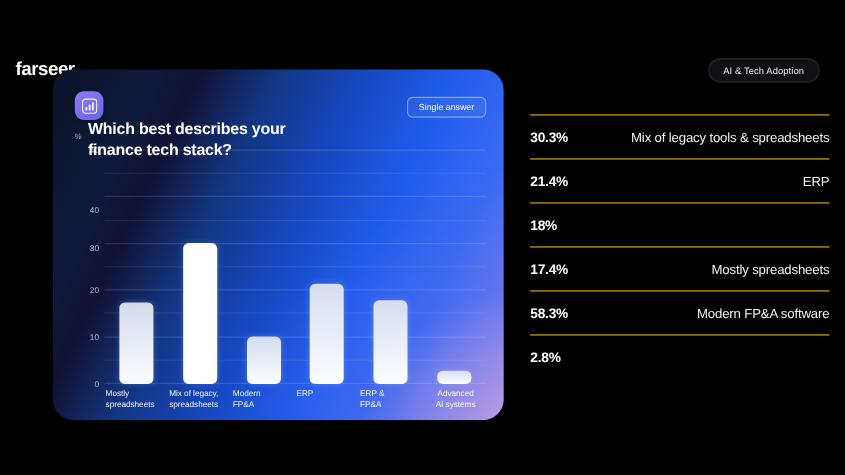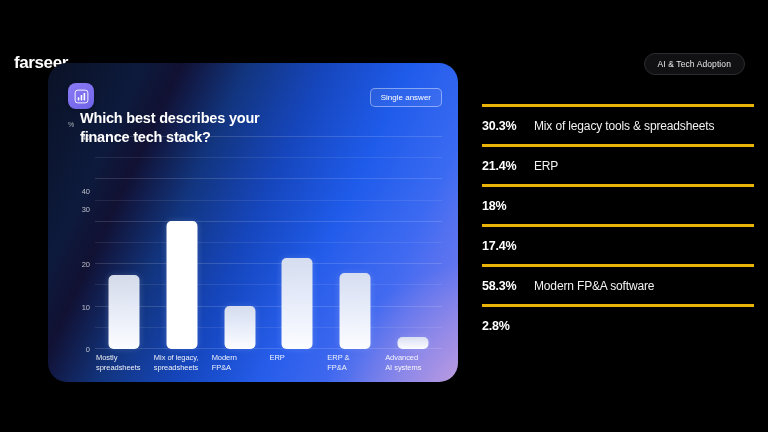--- a/index.html
+++ b/index.html
@@ -245,37 +245,37 @@
     left: 482px;
     top: 104px;
     width: 272px;
   }
 
   .result-row {
     position: relative;
     height: 40px;
     display: flex;
     align-items: center;
-    border-top: 3px solid #eab308;
+    border-top: 1px solid #eab308;
   }
 
   .result-row:last-child { border-bottom: none; }
 
   .result-pct {
     font-size: 12.5px;
     font-weight: bold;
     color: #ffffff;
     letter-spacing: -0.2px;
     flex: none;
     min-width: 52px;
   }
 
   .result-label {
     flex: 1;
-    text-align: left;
+    text-align: right;
     font-size: 12px;
     color: #f2f2f4;
     letter-spacing: -0.15px;
     white-space: nowrap;
   }
 </style>
 </head>
 <body>
 
 <div class="topbar">
@@ -298,21 +298,21 @@
       <div class="card-title">Which best describes your finance tech stack?</div>
       <div class="answer-pill">Single answer</div>
     </div>
 
     <div class="plot">
       <div class="y-unit">%</div>
       <div class="y-axis">
           <div class="y-tick" style="bottom: 0px; transform: translateY(50%);">0</div>
           <div class="y-tick" style="bottom: 42.4px; transform: translateY(50%);">10</div>
           <div class="y-tick" style="bottom: 84.8px; transform: translateY(50%);">20</div>
-          <div class="y-tick" style="bottom: 140px; transform: translateY(50%); margin-top: 23px;">30</div>
+          <div class="y-tick" style="bottom: 123px; transform: translateY(50%); margin-top: 23px;">30</div>
           <div class="y-tick" style="bottom: 158px; transform: translateY(50%);">40</div>
           <div class="y-tick" style="bottom: 212px; transform: translateY(50%);">40</div>
         </div>
       <div class="grid-area">
           <div class="gridline major" style="bottom: 0px;"></div>
           <div class="gridline" style="bottom: 21.2px;"></div>
           <div class="gridline major" style="bottom: 42.4px;"></div>
           <div class="gridline" style="bottom: 63.6px;"></div>
           <div class="gridline major" style="bottom: 84.8px;"></div>
           <div class="gridline" style="bottom: 106px;"></div>
@@ -355,21 +355,21 @@
             <div>Modern</div>
             <div>FP&amp;A</div>
           </div>
           <div class="xlabel" style="left: 174.5px;">
             <div>ERP</div>
           </div>
           <div class="xlabel" style="left: 232.333px;">
             <div>ERP &amp;</div>
             <div>FP&amp;A</div>
           </div>
-          <div class="xlabel" style="left: 290.167px;">
+          <div class="xlabel" style="left: 290.167px; text-align: center;">
             <div>Advanced</div>
             <div>AI systems</div>
           </div>
         </div>
     </div>
 
   </div>
 </div>
 
 <div class="results">
@@ -379,20 +379,21 @@
     </div>
     <div class="result-row">
       <div class="result-pct">21.4%</div>
       <div class="result-label">ERP</div>
     </div>
     <div class="result-row">
       <div class="result-pct">18%</div>
     </div>
     <div class="result-row">
       <div class="result-pct">17.4%</div>
+      <div class="result-label">Mostly spreadsheets</div>
     </div>
     <div class="result-row">
       <div class="result-pct">58.3%</div>
       <div class="result-label">Modern FP&amp;A software</div>
     </div>
     <div class="result-row">
       <div class="result-pct">2.8%</div>
     </div>
   </div>
 

